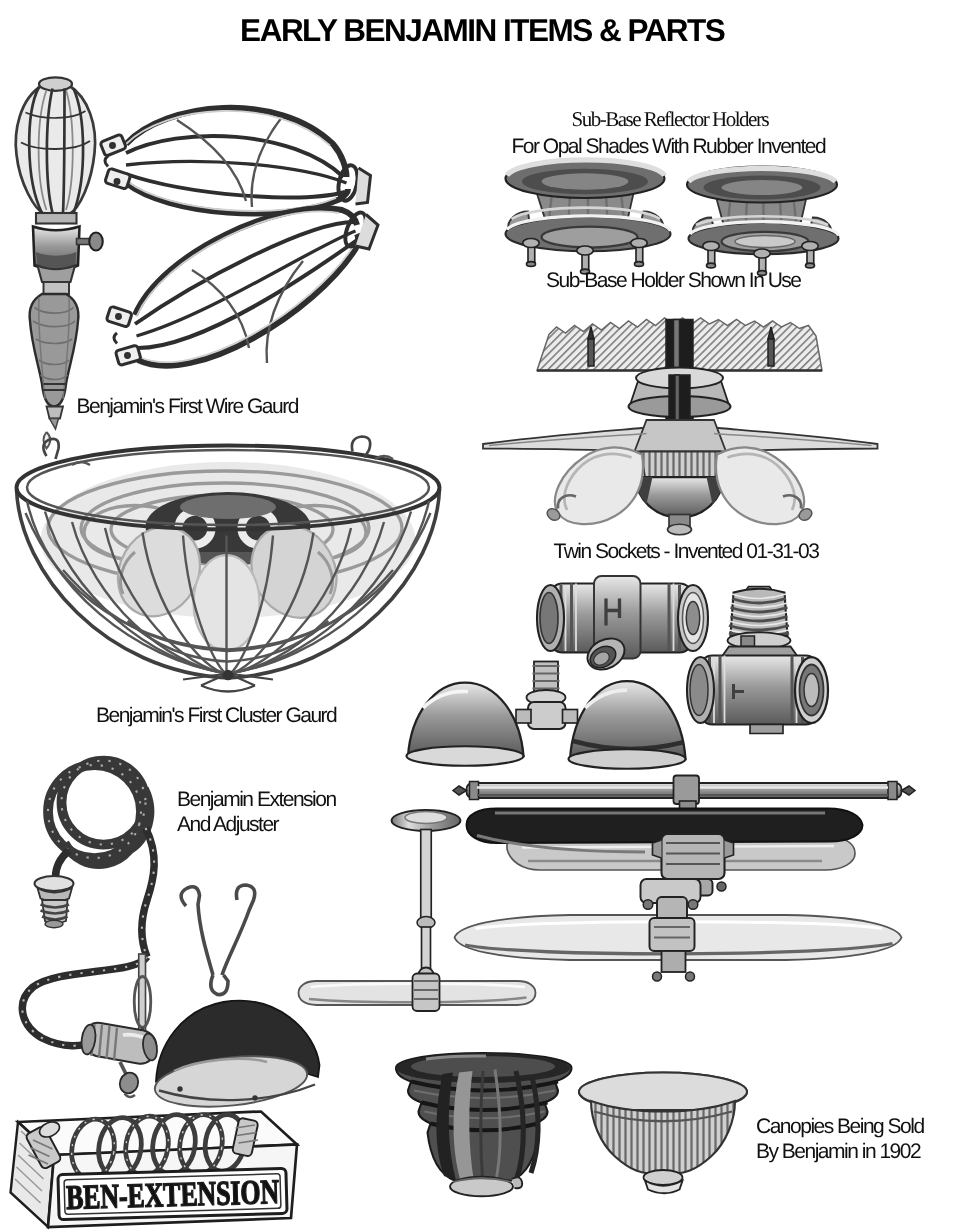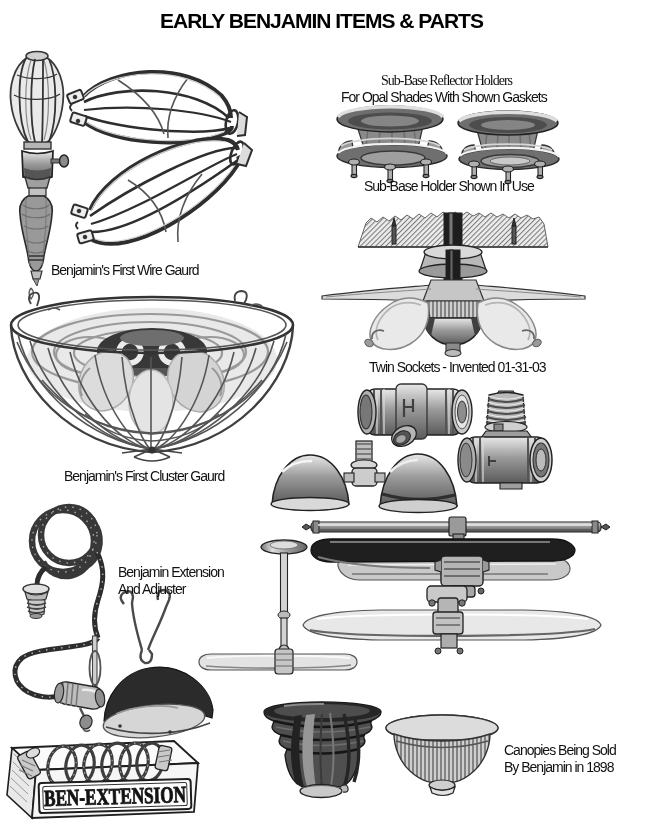--- a/index.html
+++ b/index.html
@@ -494,20 +494,20 @@
   <path d="M386,728 C386,721 411,715 442,715 C473,715 498,721 498,728 C498,733 483,738 464,740 L420,740 C401,738 386,733 386,728 Z" fill="#dcdcdc" stroke="#333" stroke-width="1.3"></path>
   <path d="M394,734 C394,747 400,762 410,771 C420,780 427,783 442,783 C457,783 464,780 474,771 C484,762 490,747 490,734 C476,739 460,741 442,741 C424,741 408,739 394,734 Z" fill="url(#ribs)" stroke="#333" stroke-width="1.4"></path>
   <path d="M396,741 q46,13 92,0" stroke="#555" stroke-width="1.5" fill="none"></path>
   <ellipse cx="442" cy="785" rx="13" ry="5" fill="#cfcfcf" stroke-width="1.2"></ellipse>
   <path d="M430,787 q12,7 25,0 l-2,6 q-10,5 -21,0 Z" fill="#e2e2e2" stroke-width="1.2"></path>
  </g>
 </g>
 </svg>
 <div id="title">EARLY BENJAMIN ITEMS &amp; PARTS</div>
 <div class="lbl" style="left:381px;top:73px;font-family:Liberation Serif, serif;">Sub-Base Reflector Holders</div>
-<div class="lbl" style="left:341px;top:89px;">For Opal Shades With Shown Gaskets</div>
+<div class="lbl" style="left:341px;top:89px;">For Opal Shades With Rubber Invented</div>
 <div class="lbl" style="left:364px;top:178px;">Sub-Base Holder Shown In Use</div>
 <div class="lbl" style="left:51px;top:262px;">Benjamin's First Wire Gaurd</div>
 <div class="lbl" style="left:369px;top:359px;">Twin Sockets - Invented 01-31-03</div>
 <div class="lbl" style="left:64px;top:468px;">Benjamin's First Cluster Gaurd</div>
-<div class="lbl" style="left:118px;top:564px;line-height:17px;white-space:normal;width:120px;">Benjamin Extension And Adjuster</div>
-<div class="lbl" style="left:504px;top:742px;line-height:17px;white-space:normal;width:125px;">Canopies Being Sold By Benjamin in 1898</div>
+<div class="lbl" style="left:118px;top:524px;line-height:17px;white-space:normal;width:120px;">Benjamin Extension And Adjuster</div>
+<div class="lbl" style="left:504px;top:742px;line-height:17px;white-space:normal;width:125px;">Canopies Being Sold By Benjamin in 1902</div>
 </div>
 
 </body></html>

